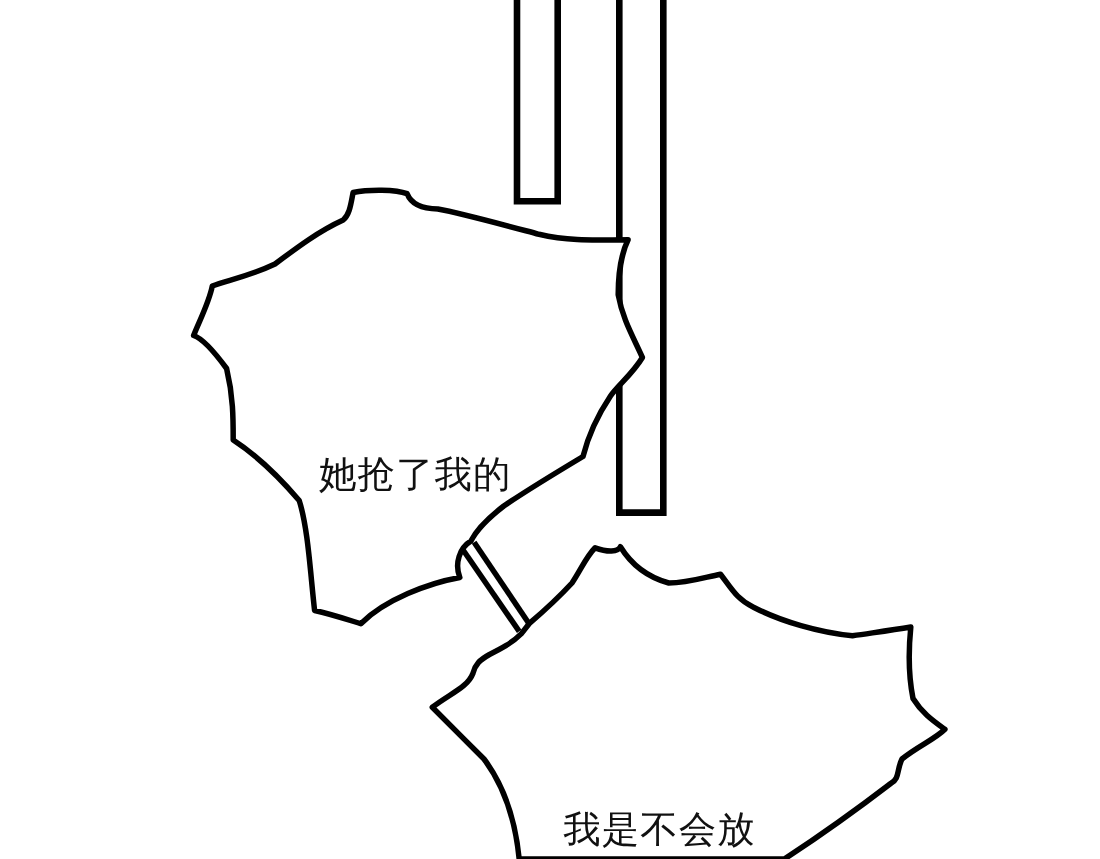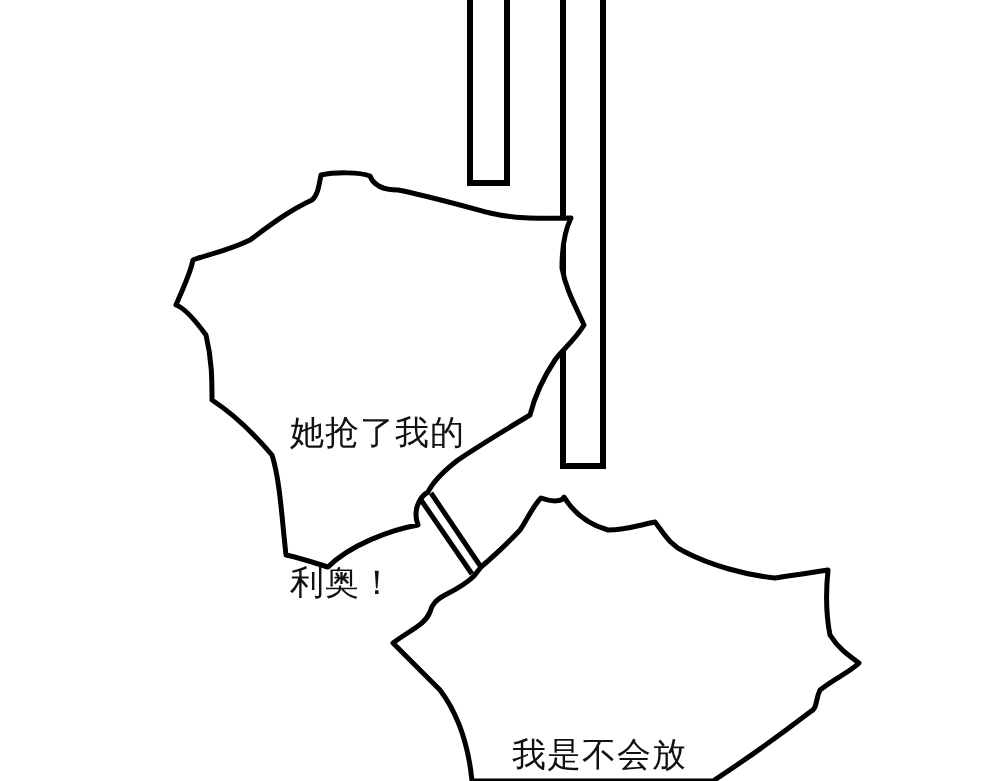--- a/index.html
+++ b/index.html
@@ -81,20 +81,19 @@
                C432,604 436,600 445,595
                C455,590 465,585 474,576
                L481,567
                C495,555 508,543 520,530
                C528,518 533,506 541,498 Z" fill="#ffffff" stroke="#000000" stroke-width="5" stroke-linejoin="round"></path>
     </g>
   </svg>
 
   <div class="bubble-text" id="text-1">
     <span class="line">她抢了我的</span>
-    <span class="line">利奥！</span>
   </div>
 
   <div class="bubble-text" id="text-2">
     <span class="line">我是不会放</span>
     
   </div>
 </div>
 
 </body></html>

